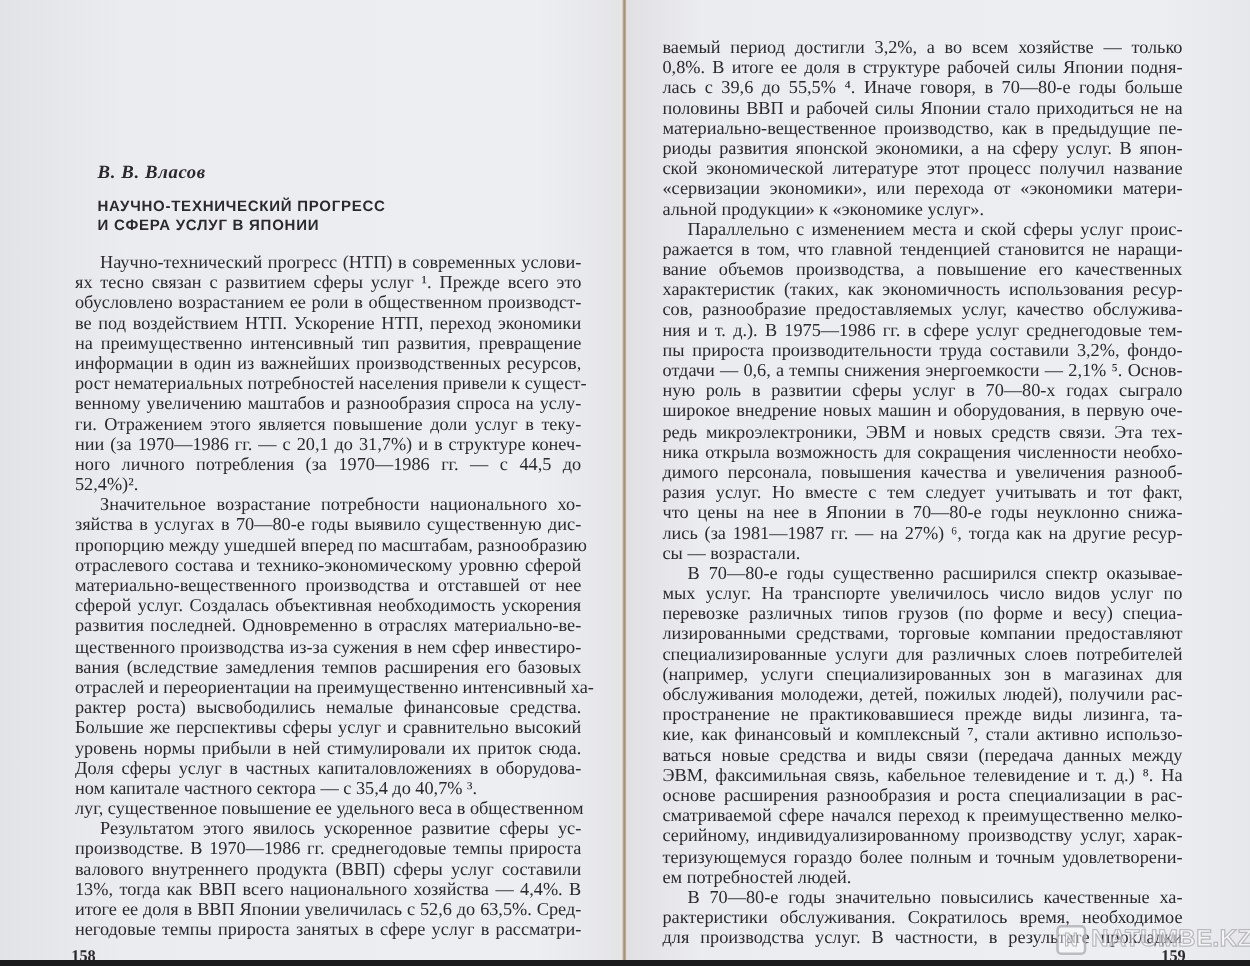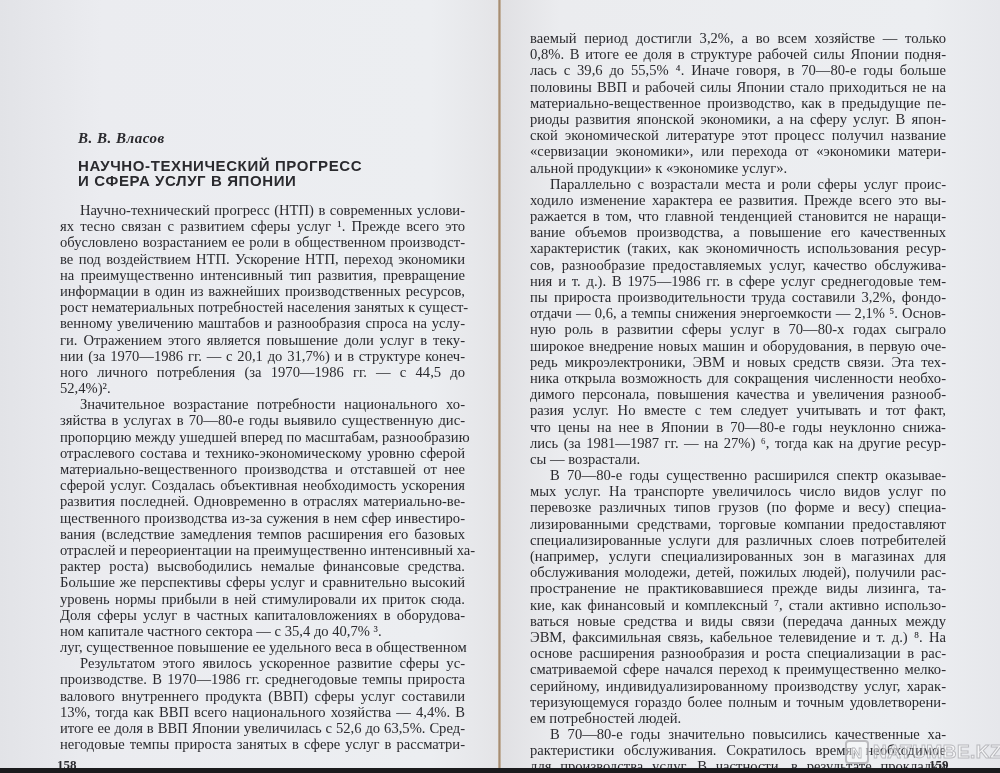--- a/index.html
+++ b/index.html
@@ -34,21 +34,21 @@
     }
     .line.last { text-align-last: left; }
     .line.indent { padding-left: 20px; }
     .author {
       position: absolute; left: 78px; top: 130px;
       font-style: italic; font-weight: bold; font-size: 15px; letter-spacing: 0.5px;
     }
     .title {
       position: absolute; left: 78px; top: 158px;
       font-family: "Liberation Sans", "DejaVu Sans", sans-serif;
-      font-weight: bold; font-size: 15px; line-height: 15px; letter-spacing: 0.6px;
+      font-weight: bold; font-size: 12px; line-height: 15px; letter-spacing: 0.6px;
     }
     .pagenum {
       position: absolute; font-weight: bold; font-size: 13px; margin-top: 44px;
     }
     .left .pagenum { left: 57px; top: 713px; }
     .right .pagenum { left: 429px; top: 713px; }
     .watermark {
       position: absolute; left: 345px; top: 740px;
       display: flex; align-items: center; gap: 4px;
       font-family: "Liberation Sans", "DejaVu Sans", sans-serif; font-weight: bold;
@@ -74,21 +74,21 @@
       <div>НАУЧНО-ТЕХНИЧЕСКИЙ ПРОГРЕСС</div>
       <div>И СФЕРА УСЛУГ В ЯПОНИИ</div>
     </div>
     <div class="col">
       <span class="line indent">Научно-технический прогресс (НТП) в современных услови-</span>
       <span class="line">ях тесно связан с развитием сферы услуг ¹. Прежде всего это</span>
       <span class="line">обусловлено возрастанием ее роли в общественном производст-</span>
       <span class="line">ве под воздействием НТП. Ускорение НТП, переход экономики</span>
       <span class="line">на преимущественно интенсивный тип развития, превращение</span>
       <span class="line">информации в один из важнейших производственных ресурсов,</span>
-      <span class="line">рост нематериальных потребностей населения занятых к сущест-</span>
+      <span class="line">рост нематериальных потребностей населения привели к сущест-</span>
       <span class="line">венному увеличению маштабов и разнообразия спроса на услу-</span>
       <span class="line">ги. Отражением этого является повышение доли услуг в теку-</span>
       <span class="line">нии (за 1970—1986 гг. — с 20,1 до 31,7%) и в структуре конеч-</span>
       <span class="line">ного личного потребления (за 1970—1986 гг. — с 44,5 до</span>
       <span class="line last">52,4%)².</span>
       <span class="line indent">Значительное возрастание потребности национального хо-</span>
       <span class="line">зяйства в услугах в 70—80-е годы выявило существенную дис-</span>
       <span class="line">пропорцию между ушедшей вперед по масштабам, разнообразию</span>
       <span class="line">отраслевого состава и технико-экономическому уровню сферой</span>
       <span class="line">материально-вещественного производства и отставшей от нее</span>
@@ -117,22 +117,21 @@
     <div class="col">
       <span class="line">ваемый период достигли 3,2%, а во всем хозяйстве — только</span>
       <span class="line">0,8%. В итоге ее доля в структуре рабочей силы Японии подня-</span>
       <span class="line">лась с 39,6 до 55,5% ⁴. Иначе говоря, в 70—80-е годы больше</span>
       <span class="line">половины ВВП и рабочей силы Японии стало приходиться не на</span>
       <span class="line">материально-вещественное производство, как в предыдущие пе-</span>
       <span class="line">риоды развития японской экономики, а на сферу услуг. В япон-</span>
       <span class="line">ской экономической литературе этот процесс получил название</span>
       <span class="line">«сервизации экономики», или перехода от «экономики матери-</span>
       <span class="line last">альной продукции» к «экономике услуг».</span>
-      <span class="line indent">Параллельно с возрастали места и роли сферы услуг проис-</span>
-      <span class="line">ходило изменение характера ее развития. Прежде всего это вы-</span>
+      <span class="line indent">Параллельно с изменением места и ской сферы услуг проис-</span>
       <span class="line">ражается в том, что главной тенденцией становится не наращи-</span>
       <span class="line">вание объемов производства, а повышение его качественных</span>
       <span class="line">характеристик (таких, как экономичность использования ресур-</span>
       <span class="line">сов, разнообразие предоставляемых услуг, качество обслужива-</span>
       <span class="line">ния и т. д.). В 1975—1986 гг. в сфере услуг среднегодовые тем-</span>
       <span class="line">пы прироста производительности труда составили 3,2%, фондо-</span>
       <span class="line">отдачи — 0,6, а темпы снижения энергоемкости — 2,1% ⁵. Основ-</span>
       <span class="line">ную роль в развитии сферы услуг в 70—80-х годах сыграло</span>
       <span class="line">широкое внедрение новых машин и оборудования, в первую оче-</span>
       <span class="line">редь микроэлектроники, ЭВМ и новых средств связи. Эта тех-</span>

